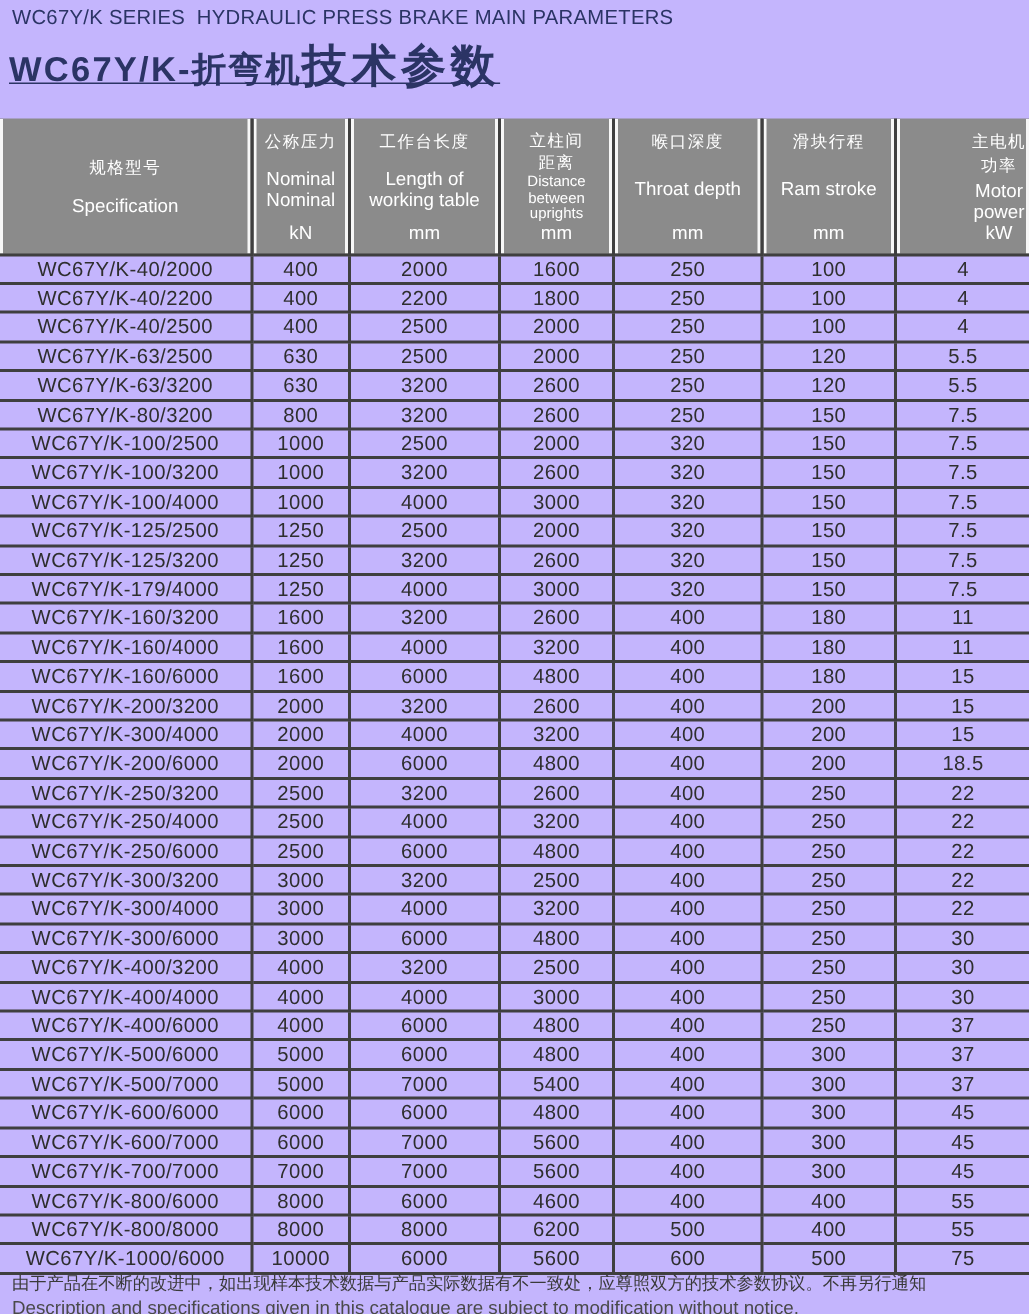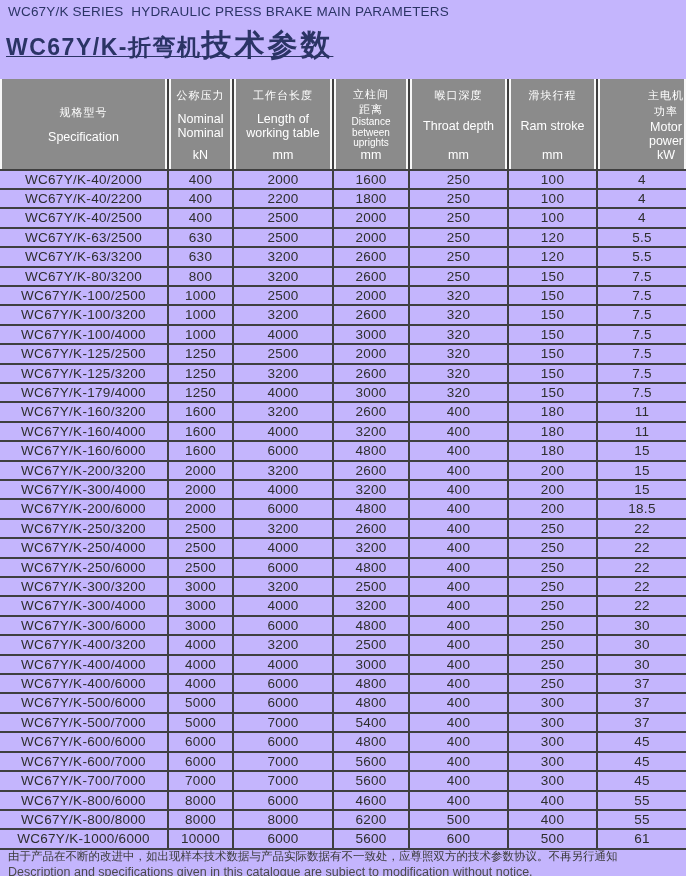--- a/index.html
+++ b/index.html
@@ -540,21 +540,21 @@
           <td>400</td>
           <td>55</td>
         </tr>
         <tr>
           <td>WC67Y/K-1000/6000</td>
           <td>10000</td>
           <td>6000</td>
           <td>5600</td>
           <td>600</td>
           <td>500</td>
-          <td>61</td>
+          <td>75</td>
         </tr>
       </tbody>
   </table>
 
   <div class="footer-cn">由于产品在不断的改进中，如出现样本技术数据与产品实际数据有不一致处，应尊照双方的技术参数协议。不再另行通知</div>
   <div class="footer-en">Description and specifications given in this catalogue are subject to modification without notice.</div>
 
 </div>
 
 </body></html>

